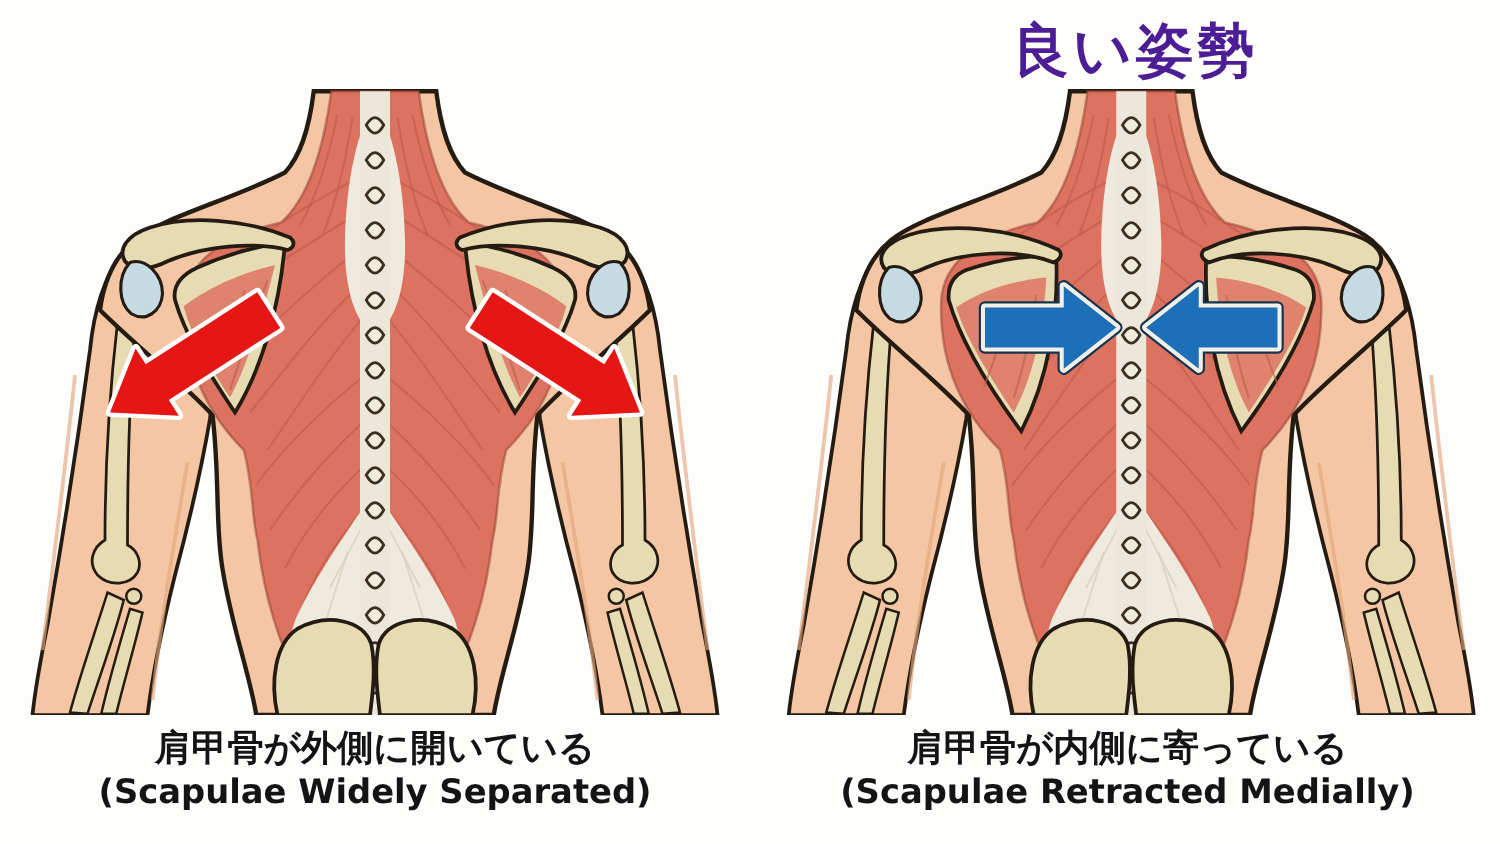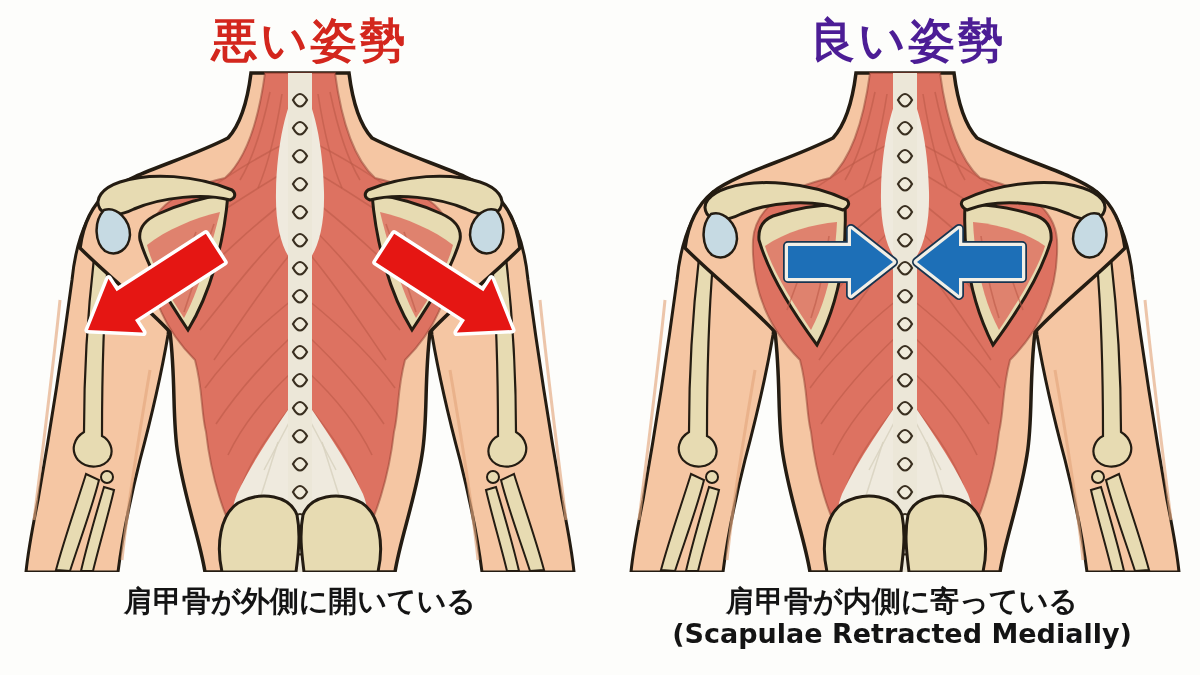--- a/index.html
+++ b/index.html
@@ -10,21 +10,21 @@
   }
   .stage{position:relative;width:1200px;height:675px;background:#fdfdfb;}
   .title{position:absolute;top:10px;transform:translateX(-50%);
     font-size:46px;font-weight:800;letter-spacing:3px;white-space:nowrap;}
   .title.bad{left:310px;color:#d3261d;}
   .title.good{left:908px;color:#4c1d95;}
   .caption{position:absolute;top:584px;width:600px;text-align:center;
     color:#141414;font-weight:700;}
   .caption.bad{left:0;}
   .caption.good{left:602px;}
-  .caption .jp{font-size:29px;line-height:34px;}
+  .caption .jp{font-size:29px;line-height:34px;font-family:Liberation Mono, monospace;}
   .caption .en{font-size:27px;line-height:32px;}
   svg.art{position:absolute;left:0;top:0;}
   .fiber{stroke:#bc5a47;stroke-width:1.6;fill:none;opacity:.6;}
   .ffiber{stroke:#d8d2c0;stroke-width:1.5;fill:none;opacity:.85;}
   .shade{stroke:#e3a87e;stroke-width:3;fill:none;opacity:.65;}
   .bone{fill:#e7dbb2;stroke:#241c12;}
   .skin{fill:#f5c6a3;stroke:#241c12;}
 </style>
 </head>
 <body>
@@ -182,24 +182,24 @@
         <polygon points="183,246 246,246 246,229 288,262 246,295 246,278 183,278" fill="none" stroke="#17344f" stroke-width="10" stroke-linejoin="round"></polygon>
         <polygon points="183,246 246,246 246,229 288,262 246,295 246,278 183,278" stroke="#f2efe6" stroke-width="6.5" stroke-linejoin="round" paint-order="stroke" fill="#1d6fb7"></polygon>
       </g>
       <g>
         <polygon points="417,246 354,246 354,229 312,262 354,295 354,278 417,278" fill="none" stroke="#17344f" stroke-width="10" stroke-linejoin="round"></polygon>
         <polygon points="417,246 354,246 354,229 312,262 354,295 354,278 417,278" stroke="#f2efe6" stroke-width="6.5" stroke-linejoin="round" paint-order="stroke" fill="#1d6fb7"></polygon>
       </g>
     </g>
   </svg>
 
-  <div class="title bad">悪い姿勢</div>
   <div class="title good">良い姿勢</div>
 
   <div class="caption bad">
     <div class="jp">肩甲骨が外側に開いている</div>
+    <div class="en">(Scapulae Widely Separated)</div>
   </div>
   <div class="caption good">
     <div class="jp">肩甲骨が内側に寄っている</div>
     <div class="en">(Scapulae Retracted Medially)</div>
   </div>
 
 </div>
 
 </body></html>

